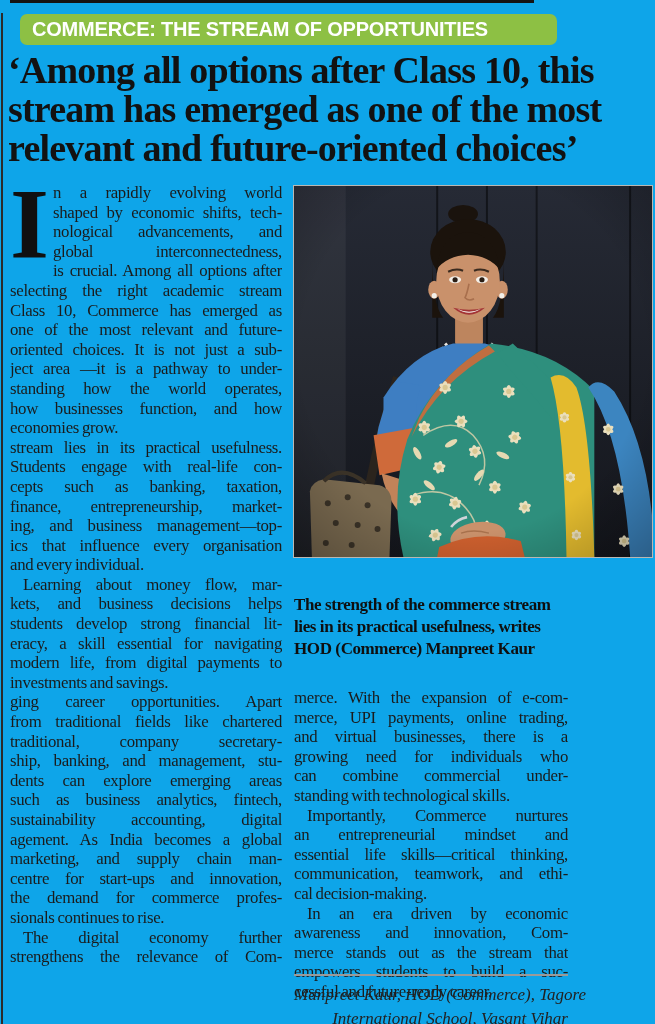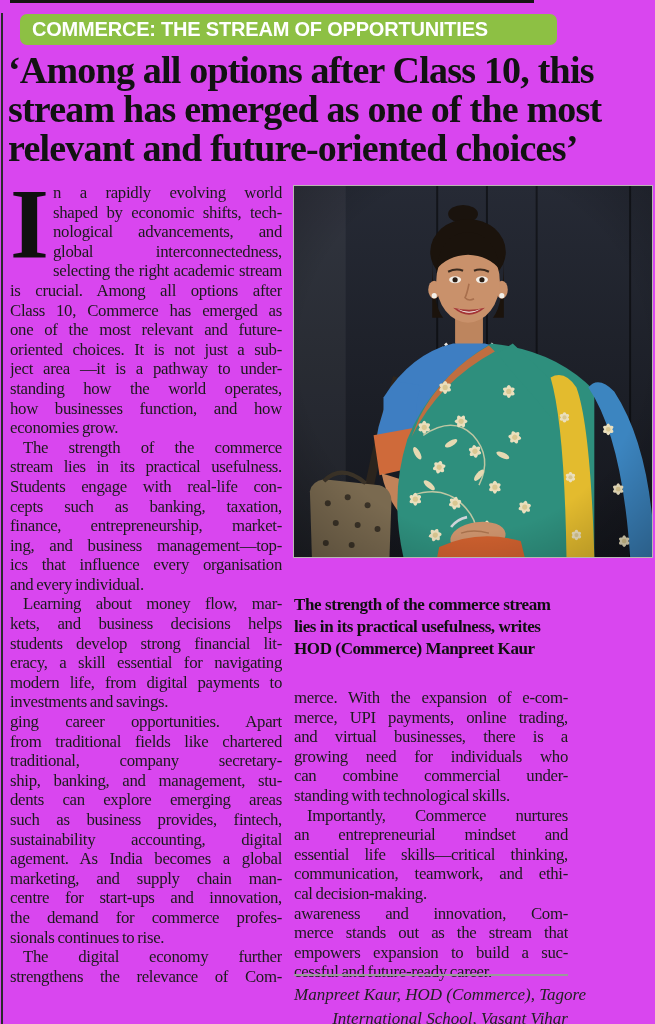--- a/index.html
+++ b/index.html
@@ -1,19 +1,19 @@
 <!DOCTYPE html>
 <html><head>
 <meta charset="utf-8">
 <style>
   * { margin:0; padding:0; box-sizing:border-box; }
   body { background:#e8e8e6; font-family:"Liberation Serif", serif; }
   .page {
     position:relative; width:655px; height:1024px; margin:0 auto;
-    background:#d946ef; overflow:hidden;
+    background:#0ea5e9; overflow:hidden;
   }
   .top-rule { position:absolute; left:10px; top:0; width:524px; height:3px; background:#141414; }
   .left-rule { position:absolute; left:1px; top:13px; width:2px; height:1011px; background:#2b2b2b; }
 
   .kicker {
     position:absolute; left:20px; top:14px; width:537px; height:31px;
     border-radius:7px; background:#8dc044;
   }
   .kicker-text {
     display:block; padding-left:12px;
@@ -85,49 +85,48 @@
     <div class="hline">stream has emerged as one of the most</div>
     <div class="hline">relevant and future-oriented choices’</div>
   </div>
 
   <div class="col col-left">
     <div class="dropcap">I</div>
   <div class="pline j">n a rapidly evolving world</div>
       <div class="pline j">shaped by economic shifts, tech-</div>
       <div class="pline j">nological advancements, and</div>
       <div class="pline j">global interconnectedness,</div>
+      <div class="pline j">is crucial. Among all options after</div>
       <div class="pline j">selecting the right academic stream</div>
-      <div class="pline j">is crucial. Among all options after</div>
       <div class="pline j">Class 10, Commerce has emerged as</div>
       <div class="pline j">one of the most relevant and future-</div>
       <div class="pline j">oriented choices. It is not just a sub-</div>
       <div class="pline j">ject area —it is a pathway to under-</div>
       <div class="pline j">standing how the world operates,</div>
       <div class="pline j">how businesses function, and how</div>
       <div class="pline">economies grow.</div>
-      <div class="pline j ind">The strength of the commerce</div>
       <div class="pline j">stream lies in its practical usefulness.</div>
       <div class="pline j">Students engage with real-life con-</div>
       <div class="pline j">cepts such as banking, taxation,</div>
       <div class="pline j">finance, entrepreneurship, market-</div>
       <div class="pline j">ing, and business management—top-</div>
       <div class="pline j">ics that influence every organisation</div>
       <div class="pline">and every individual.</div>
       <div class="pline j ind">Learning about money flow, mar-</div>
       <div class="pline j">kets, and business decisions helps</div>
       <div class="pline j">students develop strong financial lit-</div>
       <div class="pline j">eracy, a skill essential for navigating</div>
       <div class="pline j">modern life, from digital payments to</div>
       <div class="pline">investments and savings.</div>
       <div class="pline j">ging career opportunities. Apart</div>
       <div class="pline j">from traditional fields like chartered</div>
       <div class="pline j">traditional, company secretary-</div>
       <div class="pline j">ship, banking, and management, stu-</div>
       <div class="pline j">dents can explore emerging areas</div>
-      <div class="pline j">such as business provides, fintech,</div>
+      <div class="pline j">such as business analytics, fintech,</div>
       <div class="pline j">sustainability accounting, digital</div>
       <div class="pline j">agement.  As India becomes a global</div>
       <div class="pline j">marketing, and supply chain man-</div>
       <div class="pline j">centre for start-ups and innovation,</div>
       <div class="pline j">the demand for commerce profes-</div>
       <div class="pline">sionals continues to rise.</div>
       <div class="pline j ind">The digital economy further</div>
       <div class="pline j">strengthens the relevance of Com-</div>
     </div>
 
@@ -276,23 +275,24 @@
       <div class="pline j">merce, UPI payments, online trading,</div>
       <div class="pline j">and virtual businesses, there is a</div>
       <div class="pline j">growing need for individuals who</div>
       <div class="pline j">can combine commercial under-</div>
       <div class="pline">standing with technological skills.</div>
       <div class="pline j ind">Importantly, Commerce nurtures</div>
       <div class="pline j">an entrepreneurial mindset and</div>
       <div class="pline j">essential life skills—critical thinking,</div>
       <div class="pline j">communication, teamwork, and ethi-</div>
       <div class="pline">cal decision-making.</div>
+      <div class="pline j ind">In an era driven by economic</div>
       <div class="pline j">awareness and innovation, Com-</div>
       <div class="pline j">merce stands out as the stream that</div>
-      <div class="pline j">empowers expansion to build a suc-</div>
+      <div class="pline j">empowers students to build a suc-</div>
       <div class="pline">cessful and future-ready career.</div>
     </div>
 
   <div class="attr-rule"></div>
   <div class="attribution">
       <div class="attr-line">Manpreet Kaur, HOD (Commerce), Tagore</div>
       <div class="attr-line">International School, Vasant Vihar</div>
     </div>
 
 </div>

